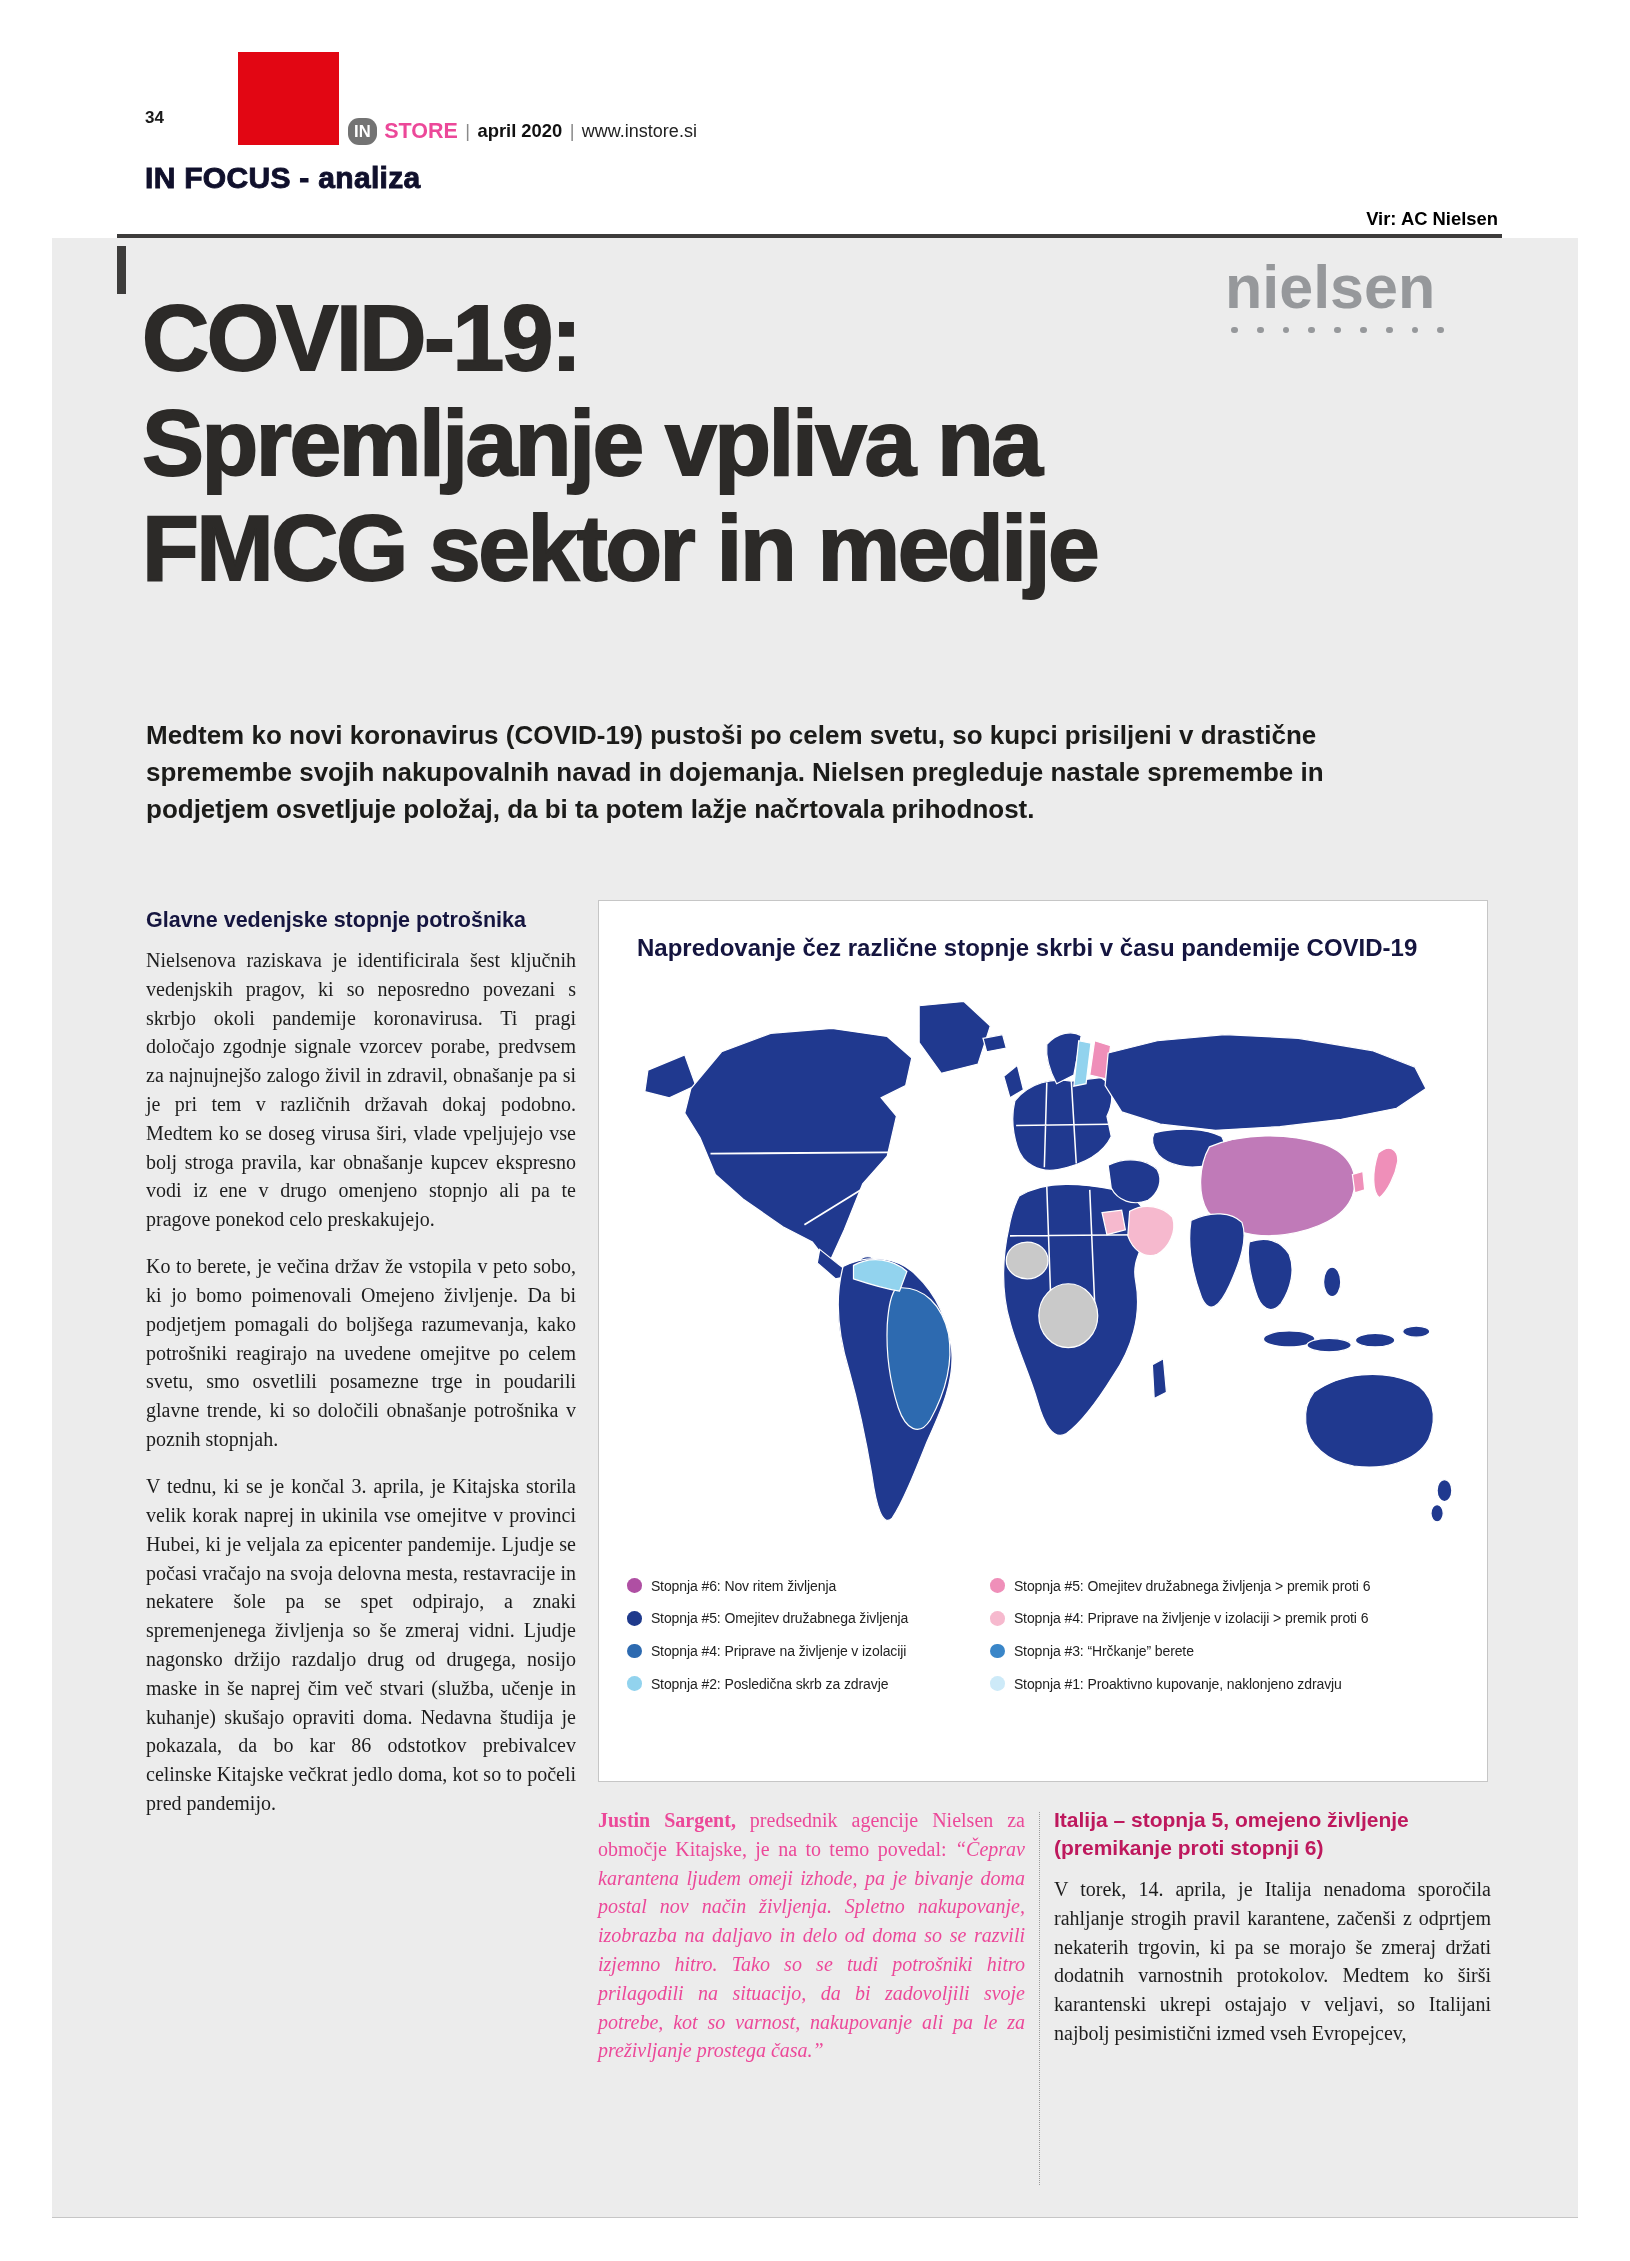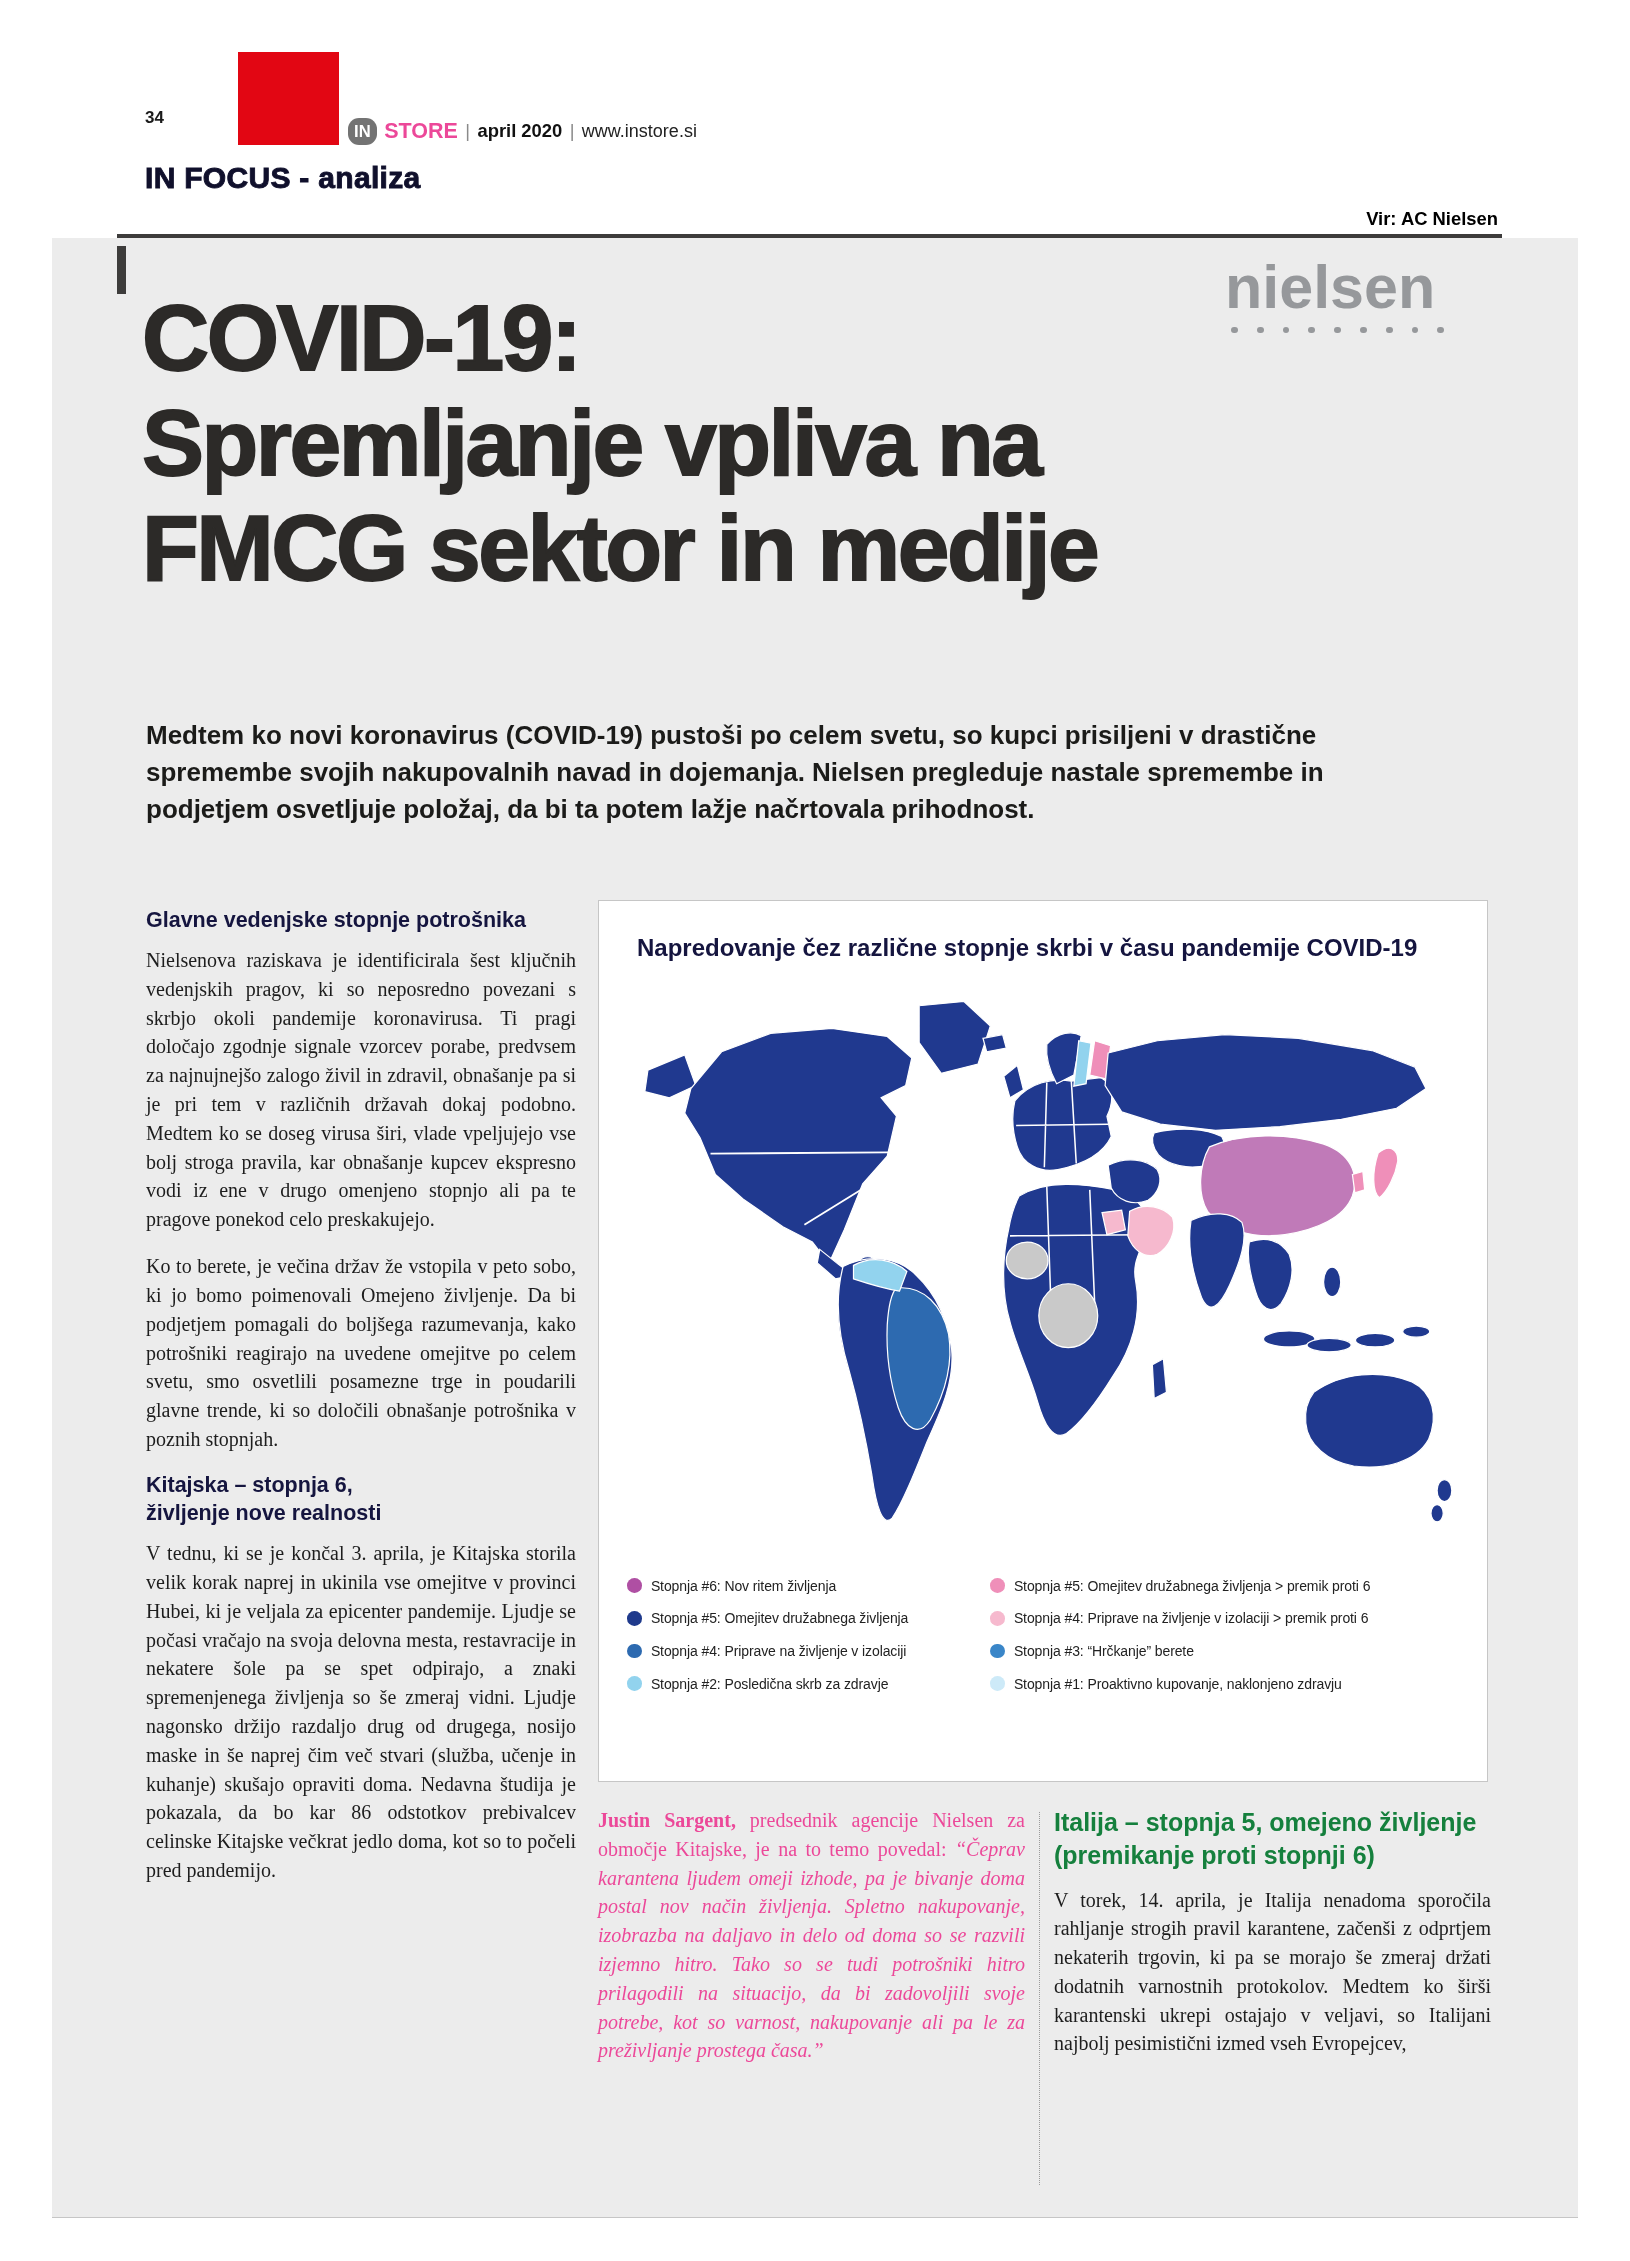--- a/index.html
+++ b/index.html
@@ -50,21 +50,21 @@
   .legend-item{display:flex;align-items:center;gap:9.2px;font-size:14px;letter-spacing:-0.1px;color:#222;}
   .dot{width:14.7px;height:14.7px;border-radius:50%;flex:none;}
 
   
   .quote-col{left:598px;top:1806px;width:427px;}
   .quote-col p{font-family:"Liberation Serif",serif;font-size:20px;line-height:1.44;text-align:justify;color:#ec4899;margin:0;}
   .quote-col .lead-bold{font-weight:bold;}
   .quote-col .quote-italic{font-style:italic;}
   .vdivider{left:1039px;top:1812px;height:373px;width:0;border-left:1.8px dotted #9b9b9b;}
   .italy-col{left:1054px;top:1806px;width:437px;}
-  .italy-h{font-size:25px;font-weight:bold;color:#15803d;line-height:1.32;margin:0 0 13.5px;white-space:pre-line;}
+  .italy-h{font-size:21px;font-weight:bold;color:#be185d;line-height:1.32;margin:0 0 13.5px;white-space:pre-line;}
   .italy-col p{font-family:"Liberation Serif",serif;font-size:20px;line-height:1.44;text-align:justify;color:#1d1d1d;margin:0;}
 
   svg .cb{stroke:#ffffff;stroke-width:2;}
 </style>
 </head>
 <body>
 
 <div class="page">
 
   <div class="abs gray-panel"></div>
@@ -101,22 +101,20 @@
 
   <h1 class="abs headline" style="margin:0;">COVID-19:
 Spremljanje vpliva na
 FMCG sektor in medije</h1>
   <p class="abs intro" style="margin:0;">Medtem ko novi koronavirus (COVID-19) pustoši po celem svetu, so kupci prisiljeni v drastične spremembe svojih nakupovalnih navad in dojemanja. Nielsen pregleduje nastale spremembe in podjetjem osvetljuje položaj, da bi ta potem lažje načrtovala prihodnost.</p>
 
   <div class="abs col-left">
     <h3 class="article-h">Glavne vedenjske stopnje potrošnika</h3>
     <p class="body-p">Nielsenova raziskava je identificirala šest ključnih vedenjskih pragov, ki so neposredno povezani s skrbjo okoli pandemije koronavirusa. Ti pragi določajo zgodnje signale vzorcev porabe, predvsem za najnujnejšo zalogo živil in zdravil, obnašanje pa si je pri tem v različnih državah dokaj podobno. Medtem ko se doseg virusa širi, vlade vpeljujejo vse bolj stroga pravila, kar obnašanje kupcev ekspresno vodi iz ene v drugo omenjeno stopnjo ali pa te pragove ponekod celo preskakujejo.</p>
     <p class="body-p">Ko to berete, je večina držav že vstopila v peto sobo, ki jo bomo poimenovali Omejeno življenje. Da bi podjetjem pomagali do boljšega razumevanja, kako potrošniki reagirajo na uvedene omejitve po celem svetu, smo osvetlili posamezne trge in poudarili glavne trende, ki so določili obnašanje potrošnika v poznih stopnjah.</p>
-    <h3 class="article-h second">Kitajska – stopnja 6,
-življenje nove realnosti</h3>
     <p class="body-p">V tednu, ki se je končal 3. aprila, je Kitajska storila velik korak naprej in ukinila vse omejitve v provinci Hubei, ki je veljala za epicenter pandemije. Ljudje se počasi vračajo na svoja delovna mesta, restavracije in nekatere šole pa se spet odpirajo, a znaki spremenjenega življenja so še zmeraj vidni. Ljudje nagonsko držijo razdaljo drug od drugega, nosijo maske in še naprej čim več stvari (služba, učenje in kuhanje) skušajo opraviti doma. Nedavna študija je pokazala, da bo kar 86 odstotkov prebivalcev celinske Kitajske večkrat jedlo doma, kot so to počeli pred pandemijo.</p>
   </div>
 
   <div class="abs figure">
     <div class="figure-title">Napredovanje čez različne stopnje skrbi v času pandemije COVID-19</div>
 
     <div class="map-wrap">
       <svg width="853" height="583" viewBox="0 0 1386 950" xmlns="http://www.w3.org/2000/svg">
 
         <path class="cb" fill="#20398f" d="M 50,160 L 110,135 L 128,185 L 85,205 L 45,195 Z"></path>

